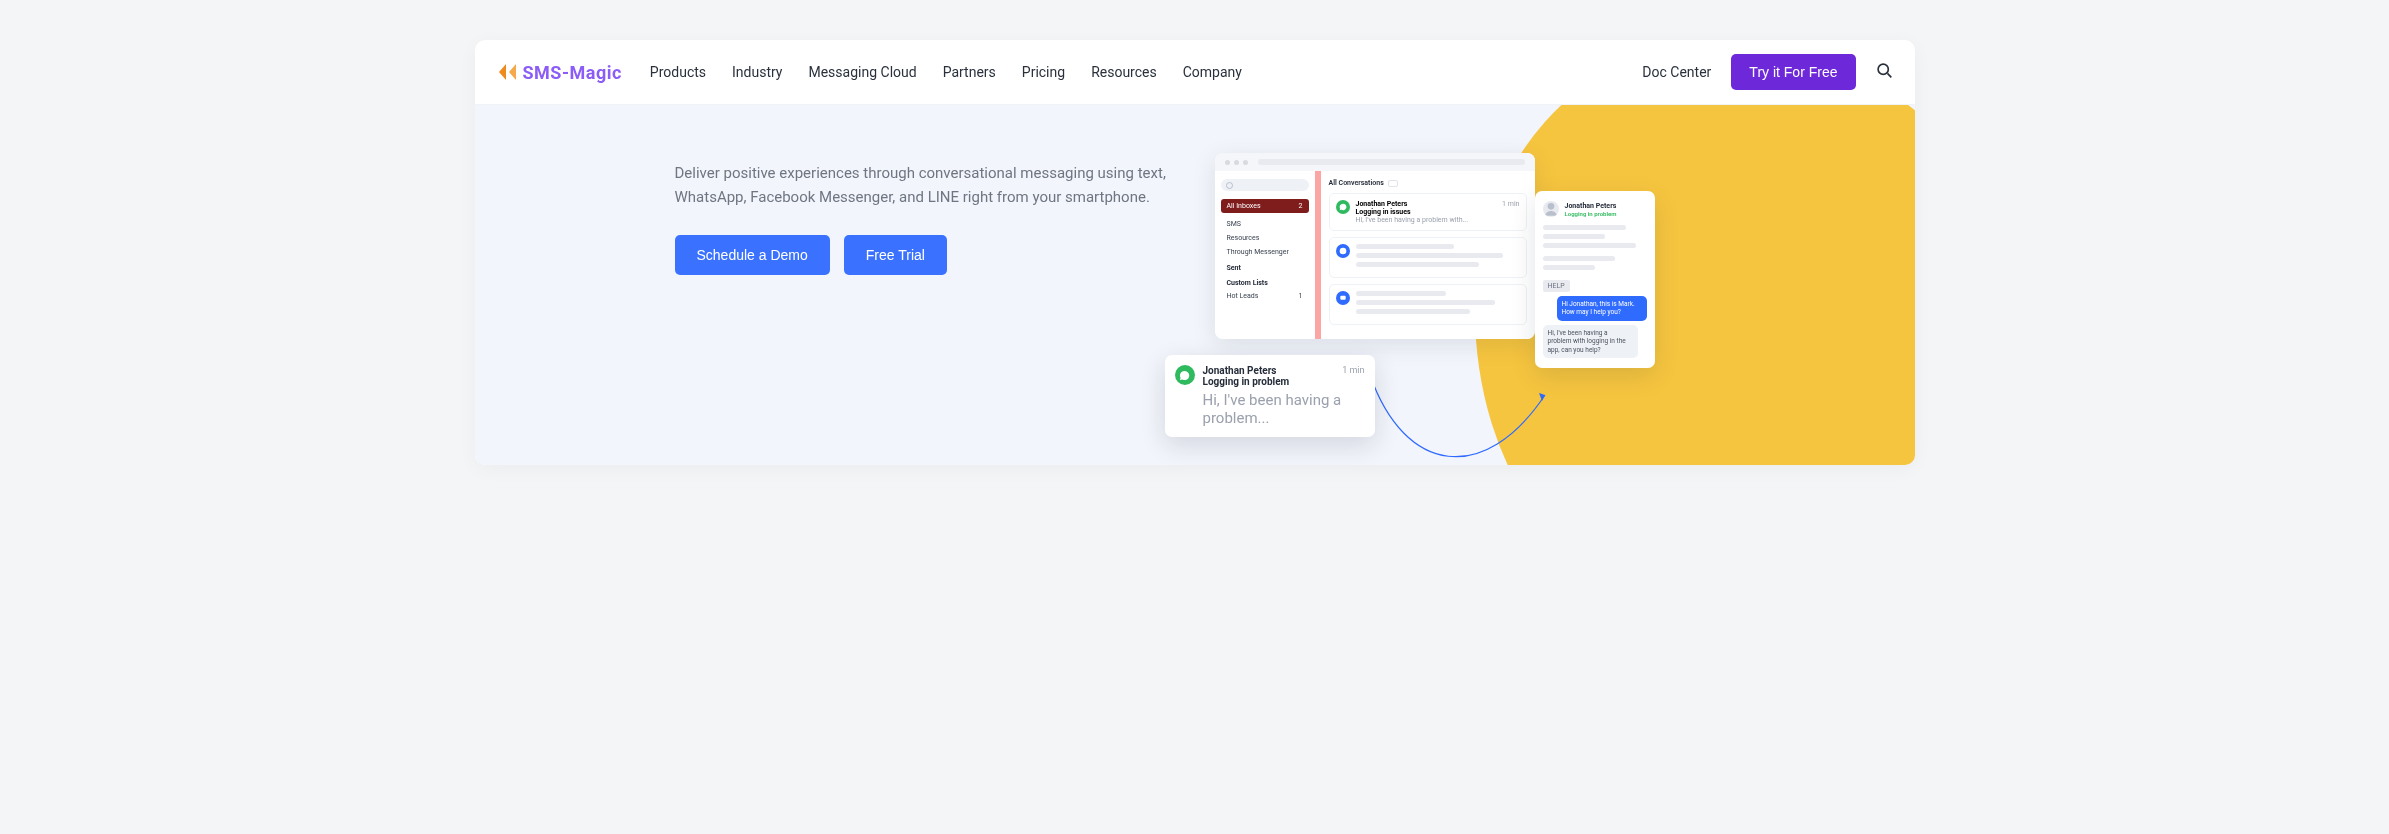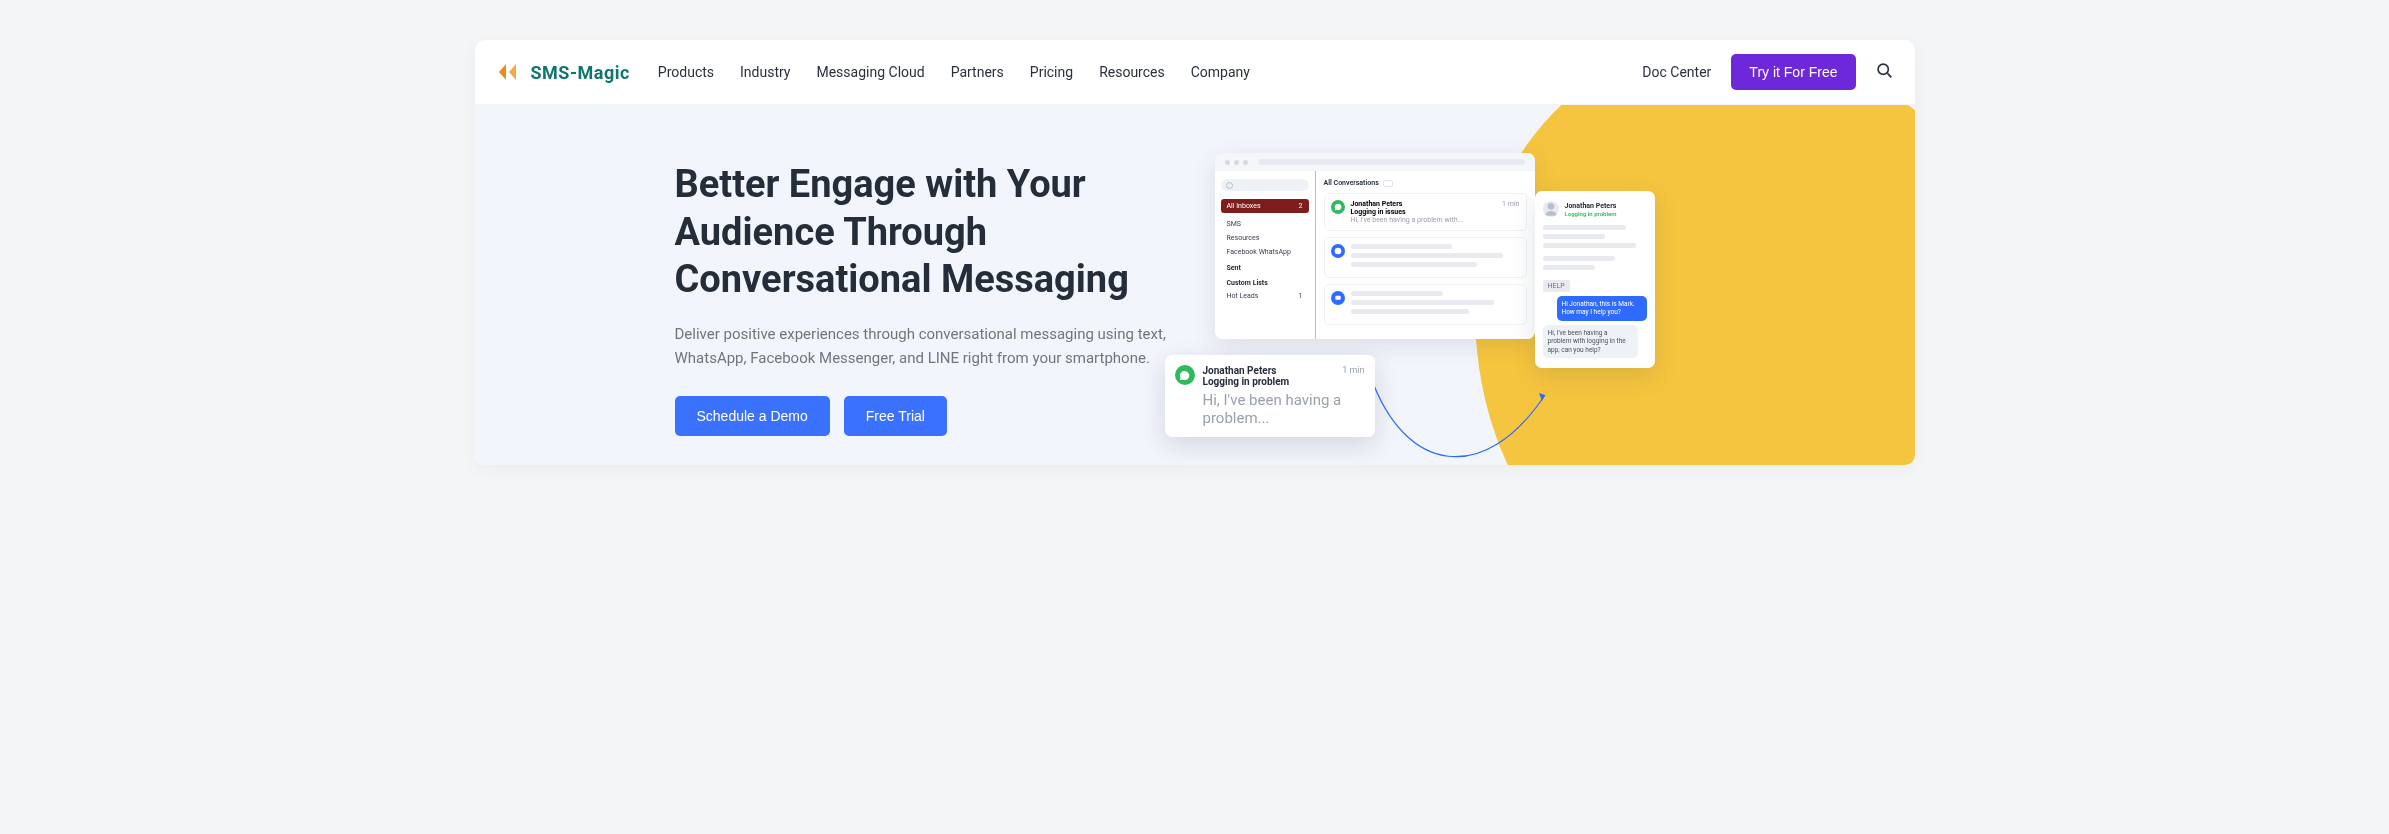--- a/index.html
+++ b/index.html
@@ -19,25 +19,24 @@
 .nav {
   display: flex;
   align-items: center;
   padding: 14px 22px;
   gap: 28px;
   border-bottom: 1px solid #f1f3f7;
 }
 .logo {
   display: flex;
   align-items: center;
-  gap: 8px;
   font-weight: 700;
   font-size: 18px;
   letter-spacing: 0.5px;
-  color: #0f766e;
+  color: #8b5cf6;
 }
 .logo-mark {
   display: flex;
   align-items: center;
 }
 .nav-links {
   display: flex;
   gap: 26px;
   font-size: 14px;
   color: #2a313c;
@@ -145,21 +144,21 @@
 }
 .mock-search{height:12px;background:#eef1f6;border-radius:6px;margin-bottom:8px;position:relative;}
 .mock-search::before{content:"";position:absolute;left:5px;top:3px;width:5px;height:5px;border:1px solid #b8bfca;border-radius:50%;}
 .pill{
   background:#7f1d1d;color:#fff;padding:3px 6px;border-radius:3px;
   display:flex;justify-content:space-between;margin-bottom:4px;font-size:7px;
 }
 .side-item{padding:3px 6px;font-size:7px;color:#3a4250;display:flex;justify-content:space-between;}
 .side-head{padding:5px 6px 2px;font-size:7px;font-weight:700;color:#262d3a;}
 .mock-main{
-  flex:1;padding:8px;border-left:1px solid #fca5a5;
+  flex:1;padding:8px;border-left:6px solid #fca5a5;
 }
 .all-conv{font-size:7px;color:#262d3a;font-weight:600;margin-bottom:6px;display:flex;align-items:center;gap:4px;}
 .all-conv .tag{border:1px solid #e0e3ea;border-radius:2px;width:10px;height:7px;}
 .conv{
   background:#fff;border:1px solid #eef1f6;border-radius:5px;padding:6px;margin-bottom:6px;
   display:flex;gap:6px;font-size:7px;position:relative;
 }
 .conv .avatar{width:14px;height:14px;border-radius:50%;flex-shrink:0;display:flex;align-items:center;justify-content:center;}
 .skel{height:5px;background:#e8eaef;border-radius:3px;margin-bottom:4px;}
 .conv-float{
@@ -221,21 +220,20 @@
         <svg width="17" height="17" viewBox="0 0 20 20" fill="none" stroke="currentColor" stroke-width="2">
           <circle cx="8.5" cy="8.5" r="6"></circle>
             <line x1="13.5" y1="13.5" x2="18" y2="18"></line>
         </svg>
       </span>
     </div>
   </nav>
 
   <section class="hero">
     <div class="hero-left">
-      <h1>Better Engage with Your Audience Through Conversational Messaging</h1>
       <p>Deliver positive experiences through conversational messaging using text, WhatsApp, Facebook Messenger, and LINE right from your smartphone.</p>
       <div class="hero-btns">
         <button class="btn">Schedule a Demo</button>
         <button class="btn">Free Trial</button>
       </div>
     </div>
 
     <div class="hero-right">
       <div class="blob"></div>
 
@@ -248,21 +246,21 @@
         </div>
         <div class="mock-body">
           <div class="mock-side">
             <div class="mock-search"></div>
             <div class="pill">
               <span>All Inboxes</span>
               <span>2</span>
             </div>
             <div class="side-item">SMS</div>
             <div class="side-item">Resources</div>
-            <div class="side-item">Facebook WhatsApp</div>
+            <div class="side-item">Through Messenger</div>
             <div class="side-head">Sent</div>
             <div class="side-head">Custom Lists</div>
             <div class="side-item">
               <span>Hot Leads</span>
               <span>1</span>
             </div>
           </div>
           <div class="mock-main">
             <div class="all-conv">
               <span>All Conversations</span>

